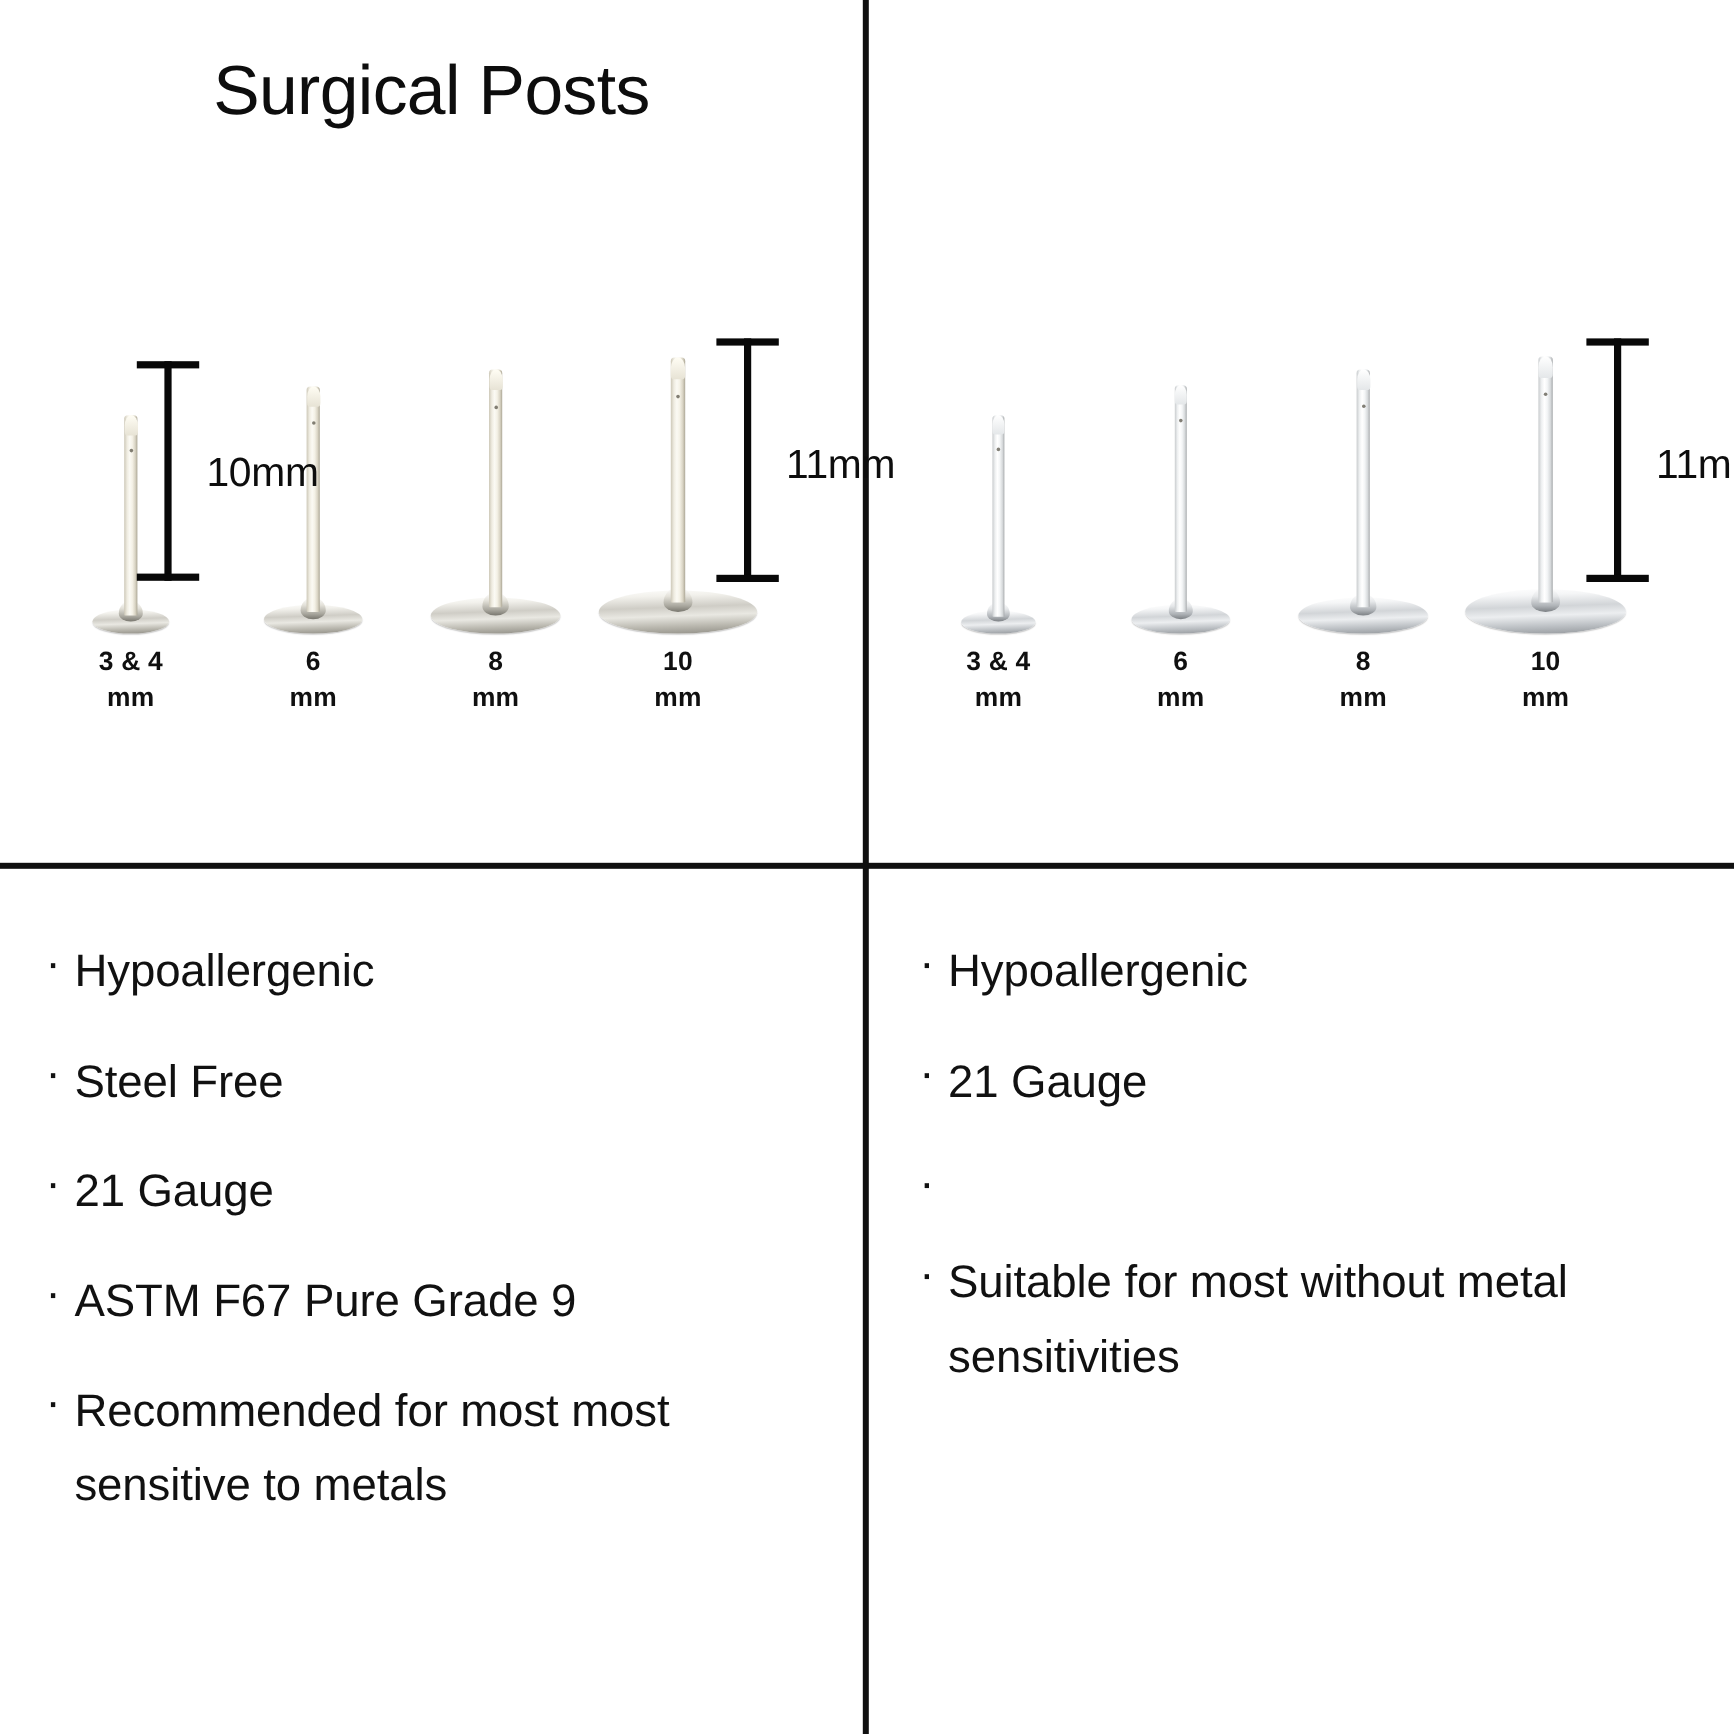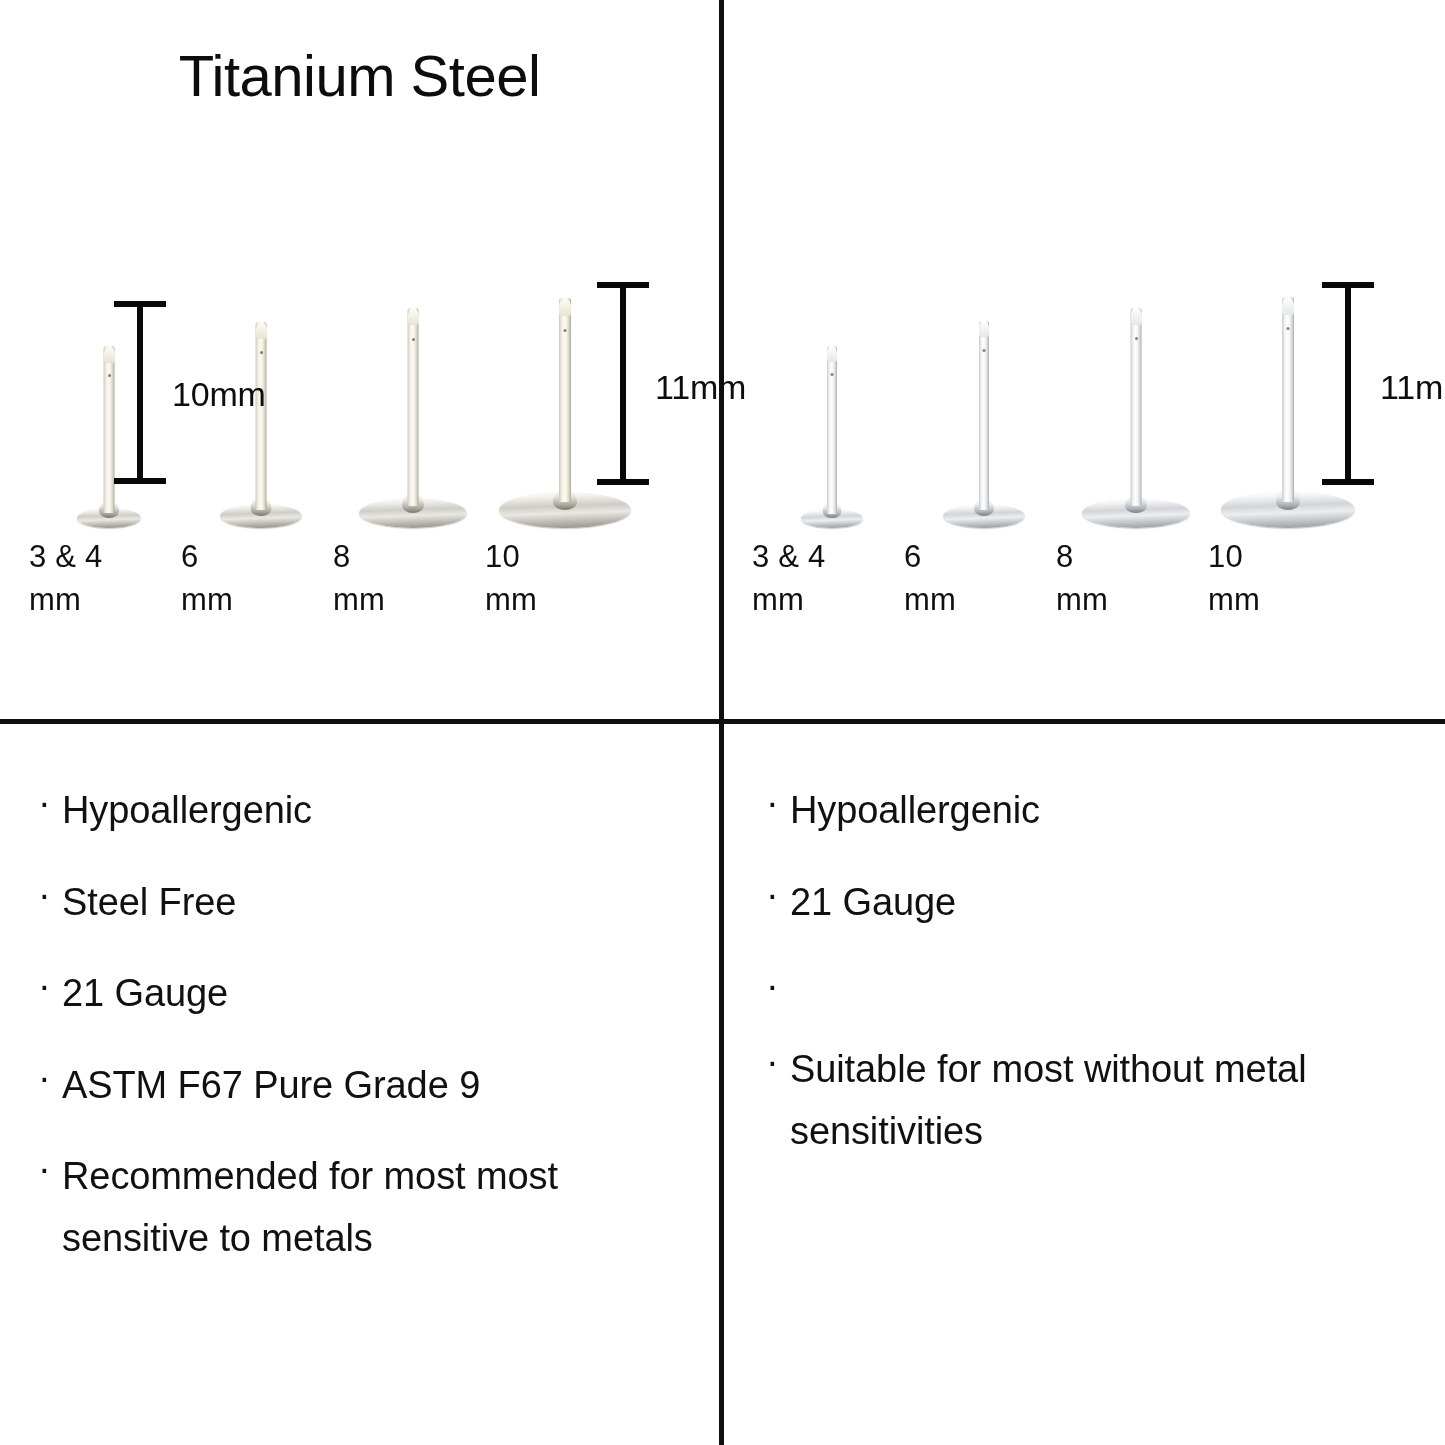--- a/index.html
+++ b/index.html
@@ -190,24 +190,26 @@
   .size-row {
     position: absolute;
     left: 0;
     top: 536px;
     width: 100%;
     height: 110px;
   }
   .size-cell {
     position: absolute;
     width: 160px;
-    font-size: 31px;
+    text-align: center;
+    font-size: 22px;
     line-height: 1.38;
     color: #101010;
     letter-spacing: 0.2px;
+    font-weight: bold;
   }
   .size-cell .unit { display: block; }
 
   
   .bullets {
     position: absolute;
     left: 38px;
     top: 56px;
     right: 34px;
   }
@@ -235,21 +237,21 @@
 </style>
 </head>
 <body>
 
 <div id="page">
 
   <div class="divider-v"></div>
   <div class="divider-h"></div>
 
   <div class="quad quad-tl">
-    <div class="heading">Titanium Steel</div>
+    <div class="heading">Surgical Posts</div>
 
     <div class="post-row">
 
       <div class="post-cell" style="left:29px;">
         <div class="stack" style="width:120px;height:260px;">
           <div class="disc disc-ti" style="width:64px;height:20px;"></div>
           <div class="solder solder-ti" style="width:20px;height:17px;bottom:10px;"></div>
           <div class="shaft shaft-ti" style="width:11px;height:167px;bottom:15px;">
             <div class="tip tip-ti" style="width:11px;height:17px;"></div>
             <div class="notch" style="top:28px;"></div>

